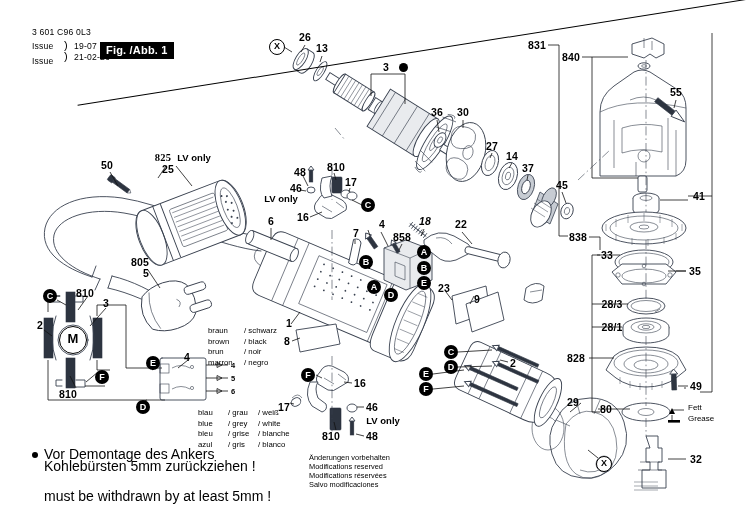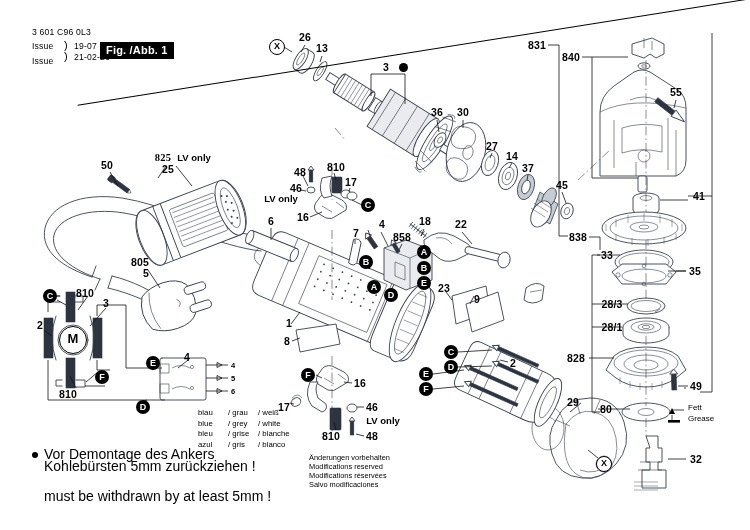--- a/index.html
+++ b/index.html
@@ -636,21 +636,21 @@
 <div class="cal" style="left:300px;top:172px;">48</div>
 <div class="cal" style="left:336px;top:167px;">810</div>
 <div class="cal" style="left:296px;top:188px;">46</div>
 <div class="cal" style="left:351px;top:182px;">17</div>
 <div class="cal" style="left:303px;top:217px;">16</div>
 <div class="cal" style="left:271px;top:221px;">6</div>
 <div class="cal" style="left:356px;top:233px;">7</div>
 <div class="cal" style="left:367px;top:222px;margin-top:43px;">47</div>
 <div class="cal" style="left:382px;top:224px;">4</div>
 <div class="cal" style="left:402px;top:237px;">858</div>
-<div class="cal" style="left:425px;top:221px;">18</div>
+<div class="cal" style="left:425px;top:221px;font-style:italic;">18</div>
 <div class="cal" style="left:461px;top:224px;">22</div>
 <div class="cal" style="left:444px;top:288px;">23</div>
 <div class="cal" style="left:289px;top:323px;">1</div>
 <div class="cal" style="left:287px;top:341px;">8</div>
 <div class="cal" style="left:477px;top:299px;">9</div>
 <div class="cal" style="left:360px;top:383px;">16</div>
 <div class="cal" style="left:284px;top:407px;">17</div>
 <div class="cal" style="left:372px;top:407px;">46</div>
 <div class="cal" style="left:331px;top:436px;">810</div>
 <div class="cal" style="left:372px;top:436px;">48</div>
@@ -677,20 +677,40 @@
 <div class="mk f" style="left:424px;top:283px;">E</div>
 <div class="mk f" style="left:374px;top:287px;">A</div>
 <div class="mk f" style="left:391px;top:295px;">D</div>
 <div class="mk f" style="left:308px;top:375px;">F</div>
 <div class="mk f" style="left:451px;top:352px;">C</div>
 <div class="mk f" style="left:451px;top:367px;">D</div>
 <div class="mk f" style="left:426px;top:374px;">E</div>
 <div class="mk f" style="left:426px;top:389px;">F</div>
 <div class="mk o" style="left:604px;top:464px;">X</div>
 
+<table class="legend" style="left:206px;top:325px;">
+  <tbody>
+        <tr>
+          <td class="c1">braun</td>
+      <td>/ schwarz</td>
+        </tr>
+  <tr>
+          <td class="c1">brown</td>
+      <td>/ black</td>
+        </tr>
+  <tr>
+          <td class="c1">brun</td>
+      <td>/ noir</td>
+        </tr>
+  <tr>
+          <td class="c1">marron</td>
+      <td>/ negro</td>
+        </tr>
+</tbody>
+    </table>
 
 <table class="legend" style="left:196px;top:407px;">
   <tbody>
         <tr>
           <td class="c2">blau</td>
       <td class="c2">/ grau</td>
       <td>/ weiß</td>
         </tr>
   <tr>
           <td class="c2">blue</td>

